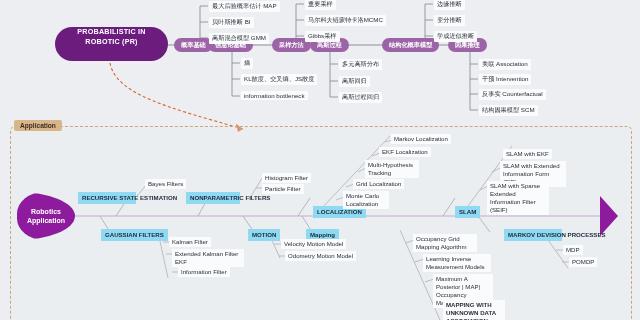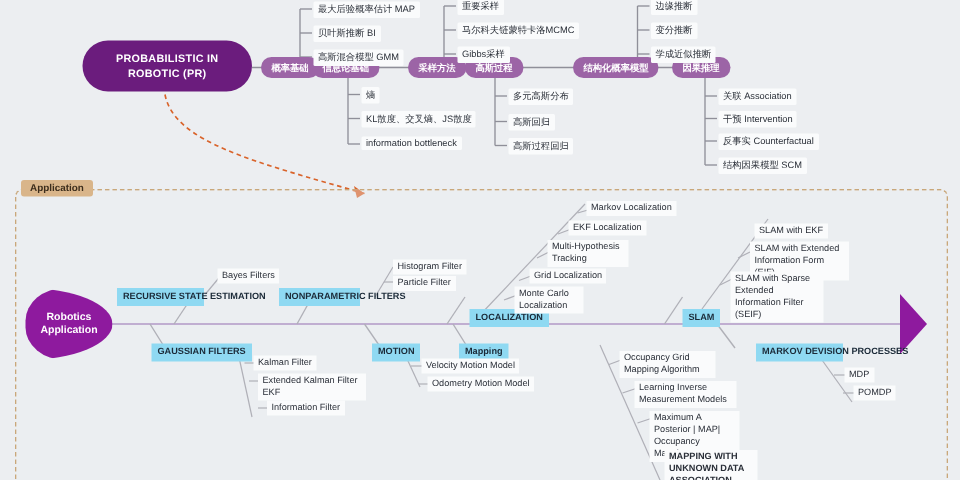--- a/index.html
+++ b/index.html
@@ -10,21 +10,21 @@
     overflow: hidden;
   }
   #stage { position: relative; width: 640px; height: 320px; }
   svg.layer { position: absolute; left: 0; top: 0; width: 640px; height: 320px; pointer-events: none; }
 
   
   .root-node {
     position: absolute; left: 55px; top: 27px;
     width: 113px; height: 34px;
     background: #6b1c7d; border-radius: 17px;
-    display: flex; align-items: center; justify-content: center;
+    display: flex; justify-content: center;
     text-align: center; color: #fff;
     font-size: 7.2px; font-weight: bold; line-height: 1.35;
     letter-spacing: .2px; padding: 0 6px;
   }
   .mm-node {
     position: absolute; height: 14px;
     background: #9c64a6; border-radius: 7px;
     display: flex; align-items: center; justify-content: center;
     color: #fff; font-size: 6.2px; font-weight: bold;
     padding: 0 7px; white-space: nowrap;

